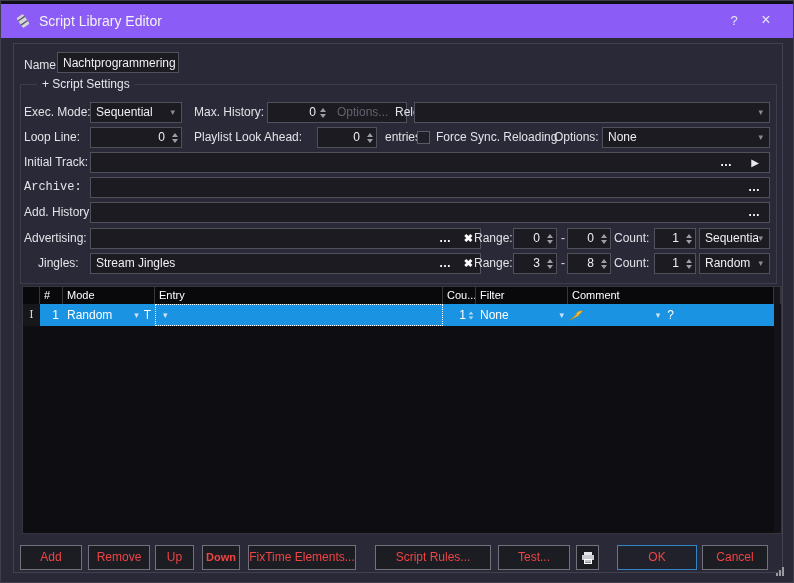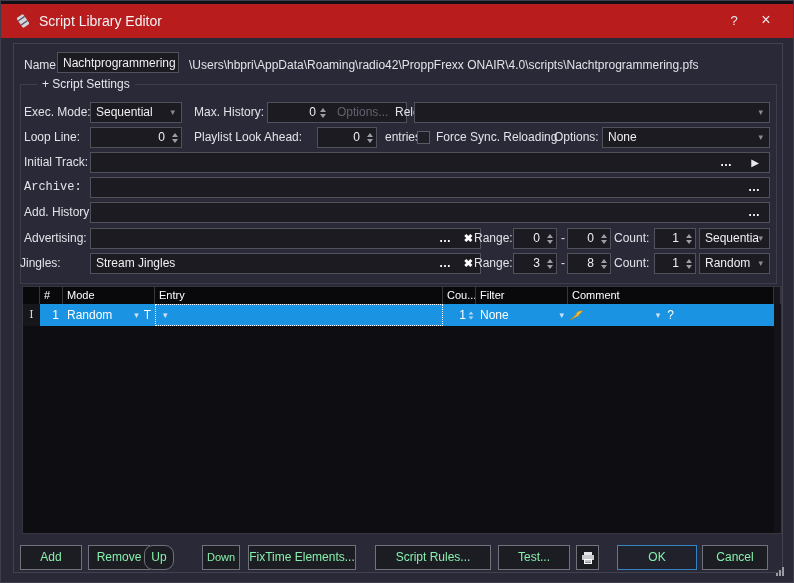--- a/index.html
+++ b/index.html
@@ -1,21 +1,21 @@
 <!DOCTYPE html>
 <html><head>
 <meta charset="utf-8">
 <style>
   * { margin:0; padding:0; box-sizing:border-box; }
   html,body { background:#15151b; }
   body { width:794px; height:583px; font-family:"Liberation Sans",sans-serif; }
   .window { position:relative; width:794px; height:583px; background:#2a2937;
             border:1px solid #3e3e4c; color:#e4e4ea; font-size:12px; overflow:hidden; }
   .topstrip { position:absolute; left:0; top:0; width:100%; height:3px; background:#101016; }
-  .titlebar { position:absolute; left:0; top:3px; width:100%; height:34px; background:#b91c1c; }
+  .titlebar { position:absolute; left:0; top:3px; width:100%; height:34px; background:#8b5cf6; }
   .app-icon { position:absolute; left:14px; top:9px; }
   .title { position:absolute; left:38px; top:0; line-height:34px; font-size:14px; color:#f2f2f5; }
   .tb-btn { position:absolute; top:0; width:30px; height:34px; text-align:center; color:#e8e8ee; cursor:default; }
   .tb-help { right:44px; line-height:34px; font-size:13px; }
   .tb-close { right:12px; line-height:32px; font-size:16px; }
 
   .panel { position:absolute; left:12px; top:42px; width:770px; height:530px;
            border:1px solid #41414f; }
 
   .lbl { position:absolute; height:21px; line-height:21px; white-space:nowrap; color:#e2e2e8; }
@@ -60,21 +60,21 @@
   .cell-chev { font-size:9px; color:#cfe2f4; margin:0 3px; }
   .entry-cell { border:1px dotted #ffffff; background:#1b93e3; }
   .minispin { display:flex; flex-direction:column; gap:1px; margin-left:2px; }
   .minispin .tri-up { border-bottom-color:rgba(255,255,255,.65); transform:scale(.8); }
   .minispin .tri-dn { border-top-color:rgba(255,255,255,.65); transform:scale(.8); }
   .sb-corner { background:#15151b; }
   .sb-track { position:absolute; right:0; top:17px; bottom:0; width:7px; background:#121218; }
 
   
   .btn { position:absolute; top:501px; height:25px; background:#1c1c23; border:1px solid #71717b;
-         color:#86efac; text-align:center; line-height:23px; font-size:12px; cursor:default; }
+         color:#ef4444; text-align:center; line-height:23px; font-size:12px; cursor:default; }
   .btn-ok { border:1px solid #3585c5; background:#21212b; }
   .grip { position:absolute; right:9px; bottom:6px; display:flex; align-items:flex-end; gap:1px; }
   .grip i { display:block; width:2px; background:#9a9aa4; }
 </style>
 </head>
 <body>
 
 <div class="window">
   <div class="topstrip"></div>
 
@@ -90,21 +90,20 @@
     </span>
     <span class="title">Script Library Editor</span>
     <span class="tb-btn tb-help">?</span>
     <span class="tb-btn tb-close">×</span>
   </div>
 
   <div class="panel">
 
     <span class="lbl" style="left:10px; top:11px;">Name:</span>
     <input class="field" style="left: 43px; top: 8px; width: 122px; padding-left: 5px; font-size: 12px; font-family: inherit;" value="Nachtprogrammering">
-    <span class="lbl" style="left:175px; top:11px; font-size:12px;">\Users\hbpri\AppData\Roaming\radio42\ProppFrexx ONAIR\4.0\scripts\Nachtprogrammering.pfs</span>
 
     <div class="groupbox">
       <span class="group-label">+ Script Settings</span>
     </div>
 
     <span class="lbl" style="left:10px; top:58px;">Exec. Mode:</span>
     <div class="field" style="left:76px; top:58px; width:92px;">
       <span class="val">Sequential</span>
       <span class="dd-chevron">▾</span>
     </div>
@@ -195,21 +194,21 @@
       <span class="arrows">
           <i class="tri-up"></i>
           <i class="tri-dn"></i>
         </span>
     </div>
     <div class="field" style="left:685px; top:184px; width:71px;">
       <span class="val">Sequentia</span>
       <span class="dd-chevron">▾</span>
     </div>
 
-    <span class="lbl" style="left:6px; top:209px;">Jingles:</span>
+    <span class="lbl" style="left:24px; top:209px;">Jingles:</span>
     <div class="field" style="left:76px; top:209px; width:391px;">
       <span class="val">Stream Jingles</span>
       <span class="ell" style="right:28px;">…</span>
       <span class="clear-x" style="right:7px;">✖</span>
     </div>
     <span class="lbl" style="left:460px; top:209px;">Range:</span>
     <div class="field spin" style="left:499px; top:209px; width:44px;">
       <span class="num">3</span>
       <span class="arrows">
           <i class="tri-up"></i>
@@ -291,22 +290,22 @@
           </div>
         </div>
         <div class="cell c7"></div>
         <div class="cell csb sb-corner"></div>
       </div>
       <div class="sb-track"></div>
     </div>
 
     <div class="btn" style="left:6px; width:62px;">Add</div>
     <div class="btn" style="left:74px; width:62px;">Remove</div>
-    <div class="btn" style="left:130px; width:30px;border-radius:9px;">Up</div>
-    <div class="btn" style="left:188px; width:38px; font-size:11px;">Down</div>
+    <div class="btn" style="left:141px; width:39px;">Up</div>
+    <div class="btn" style="left:188px; width:38px; font-size:11px;font-weight:bold;">Down</div>
     <div class="btn" style="left:234px; width:108px;">FixTime Elements...</div>
     <div class="btn" style="left:361px; width:116px;">Script Rules...</div>
     <div class="btn" style="left:484px; width:72px;">Test...</div>
     <div class="btn" style="left:562px; width:23px; line-height:20px;">
       <span>
         <svg width="14" height="14" viewBox="0 0 14 14" style="margin-top:5px;">
           <rect x="3" y="1" width="8" height="3" fill="#e6e6ec"></rect>
           <rect x="1" y="4" width="12" height="5" fill="#c9c9d2"></rect>
           <rect x="3" y="8" width="8" height="5" fill="#ffffff"></rect>
           <rect x="4" y="9.5" width="6" height="1" fill="#8a8a94"></rect>

